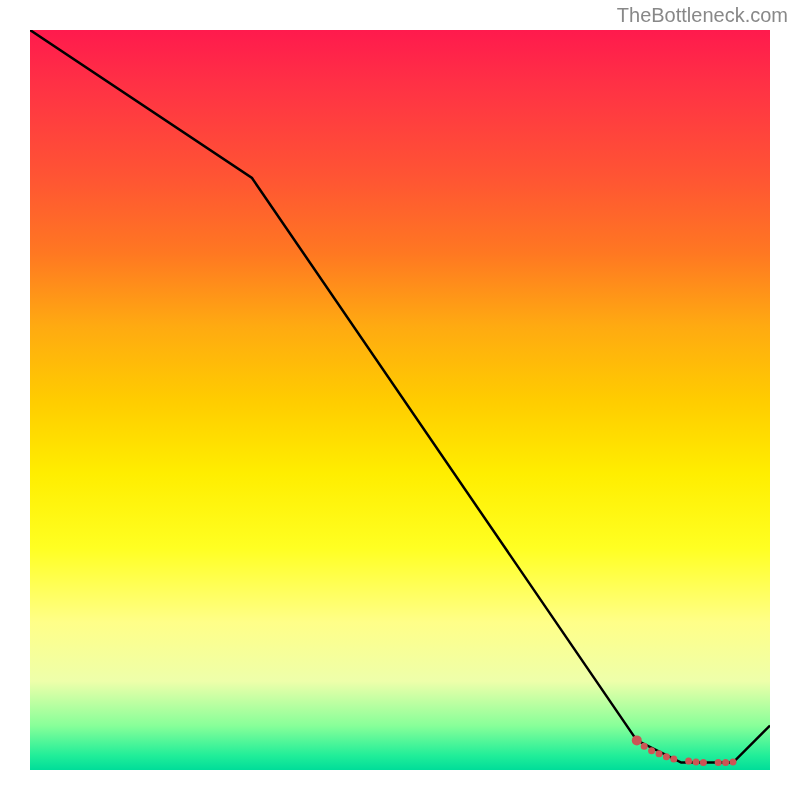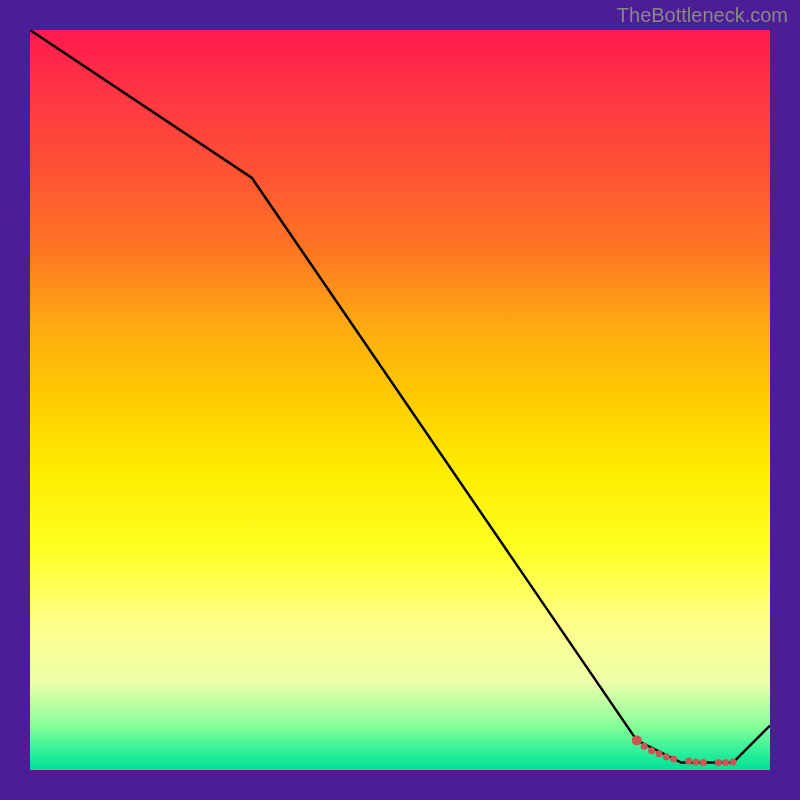--- a/index.html
+++ b/index.html
@@ -7,21 +7,21 @@
     padding: 0;
     width: 800px;
     height: 800px;
     background: #000;
     font-family: Arial, sans-serif;
   }
   .container {
     position: relative;
     width: 800px;
     height: 800px;
-    background: #4c1d95;
+    background: #ffffff;
   }
   .watermark {
     position: absolute;
     top: 4px;
     right: 12px;
     color: #888;
     font-size: 20px;
     font-weight: normal;
     z-index: 10;
   }

